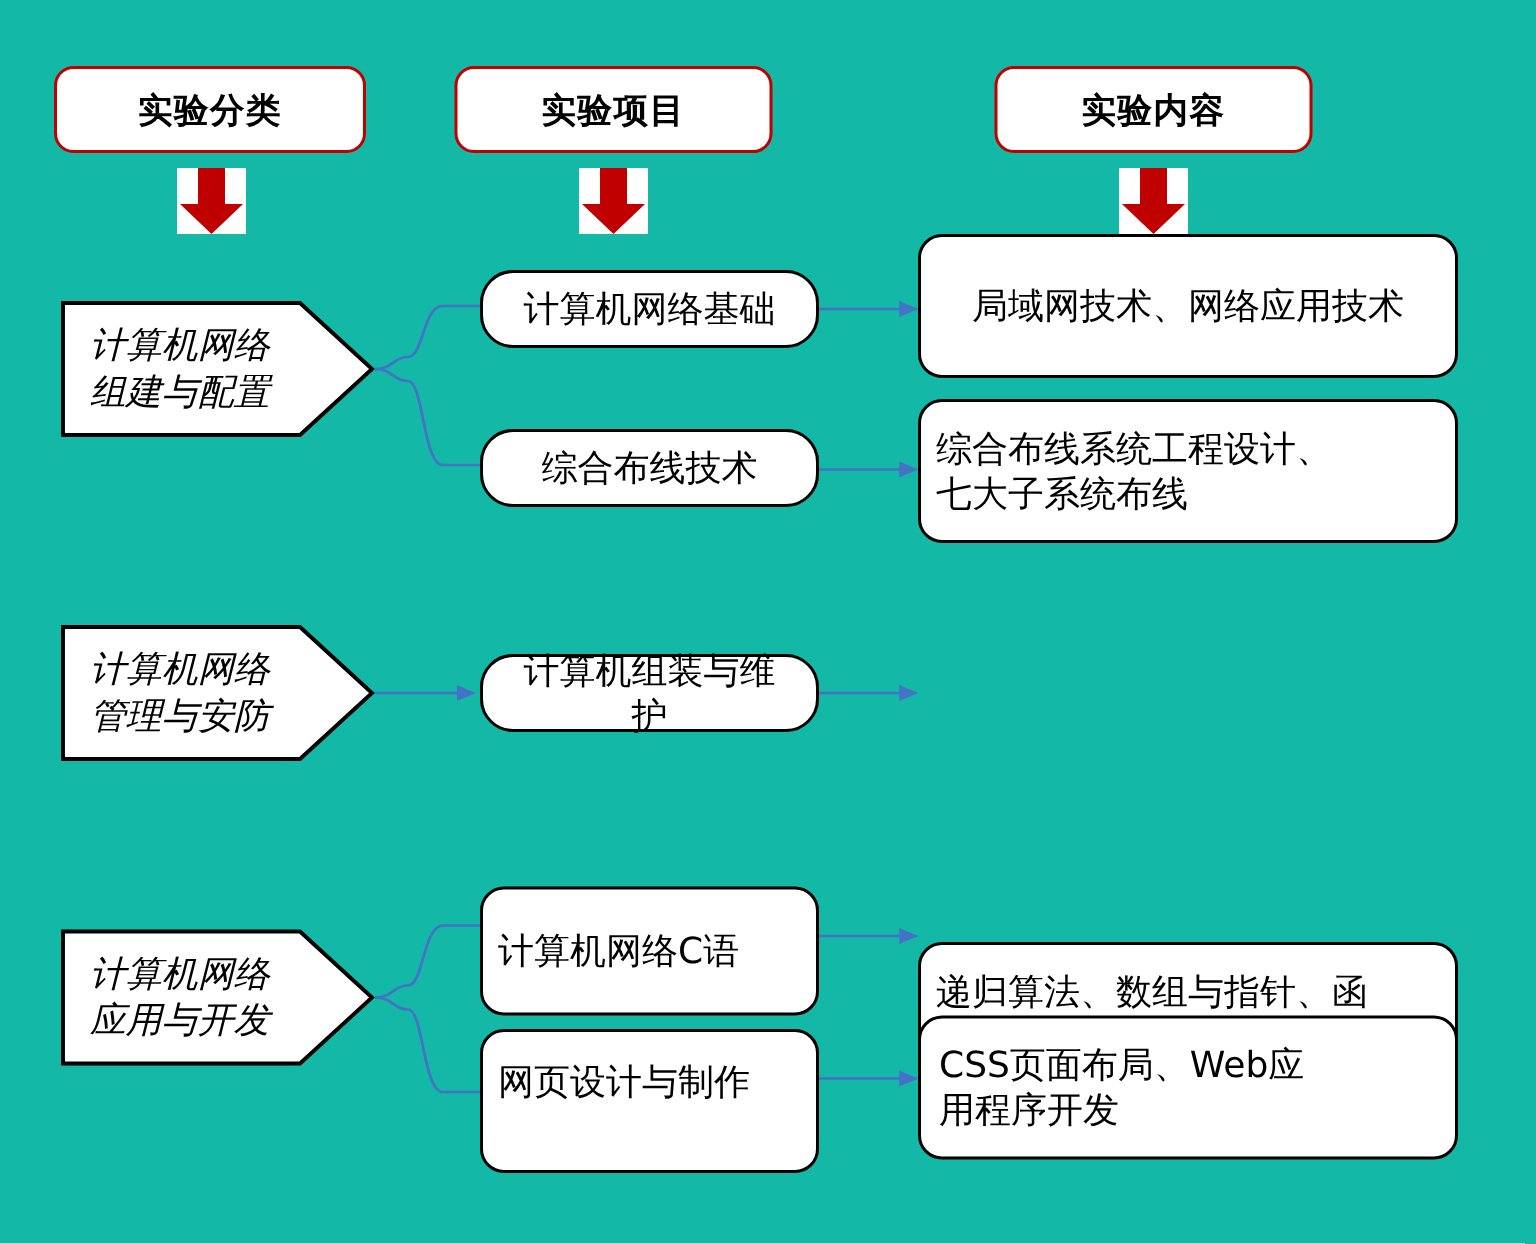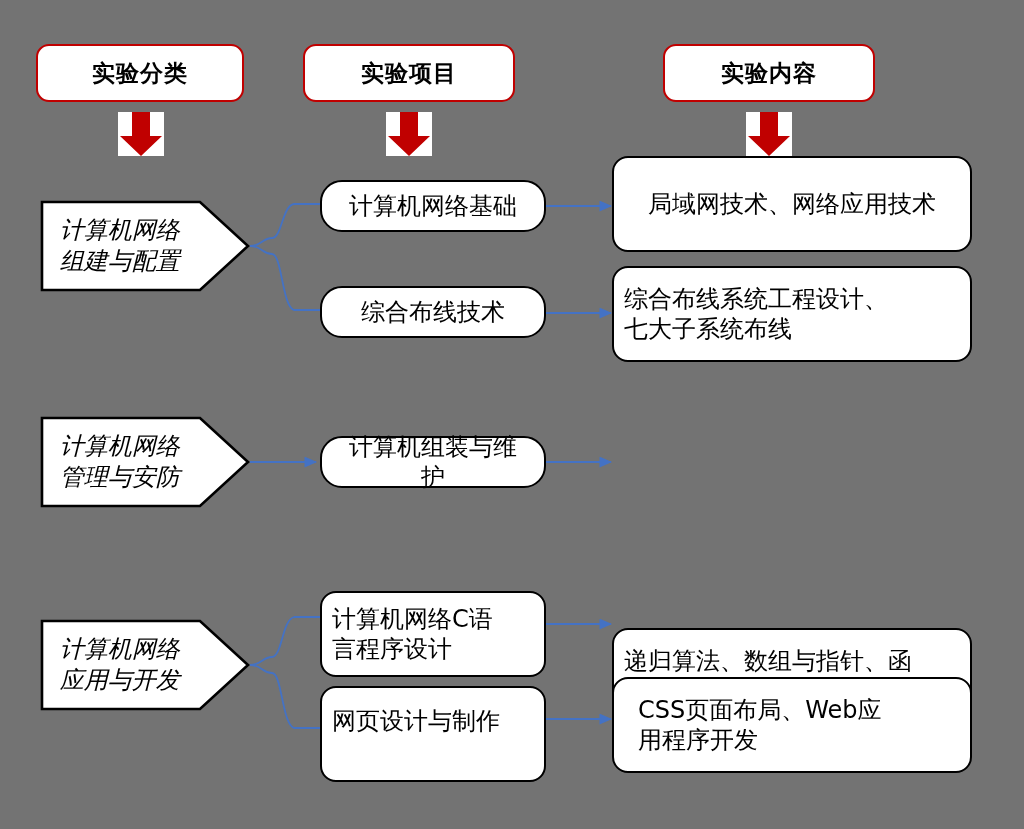--- a/index.html
+++ b/index.html
@@ -8,21 +8,21 @@
     padding: 0;
     background: #ffffff;
   }
   body {
     font-family: "DejaVu Sans", "Liberation Sans", sans-serif;
   }
   #canvas {
     position: relative;
     width: 1024px;
     height: 829px;
-    background: #737373;
+    background: #14b8a6;
     overflow: hidden;
   }
   #wires {
     position: absolute;
     left: 0;
     top: 0;
     width: 1024px;
     height: 829px;
     pointer-events: none;
   }
@@ -197,33 +197,32 @@
     </svg>
     <div class="chev-label">
       <span>计算机网络</span>
       <span>应用与开发</span>
     </div>
   </div>
 
   <div class="node rrect left" style="left:320px; top:591px; width:226px; height:86px;">
     <span class="txt">
       <span style="display:block;">计算机网络C语</span>
-      <span style="display:block;">言程序设计</span>
     </span>
   </div>
   <div class="node rrect left" style="left:612px; top:582px; width:360px; height:96px;margin-top:46px;">
     <span class="txt">
       <span style="display:block;">递归算法、数组与指针、函</span>
       <span style="display:block;">数与语法</span>
     </span>
   </div>
 
   <div class="node rrect left" style="left:320px; top:686px; width:226px; height:96px;">
     <span class="txt" style="margin-top:-26px;">网页设计与制作</span>
   </div>
   <div class="node rrect left" style="left:612px; top:677px; width:360px; height:96px;">
-    <span class="txt" style="padding-left:24px;">
+    <span class="txt" style="padding-left:12px;">
       <span style="display:block;">CSS页面布局、Web应</span>
       <span style="display:block;">用程序开发</span>
     </span>
   </div>
 
 </div>
 
 </body></html>

